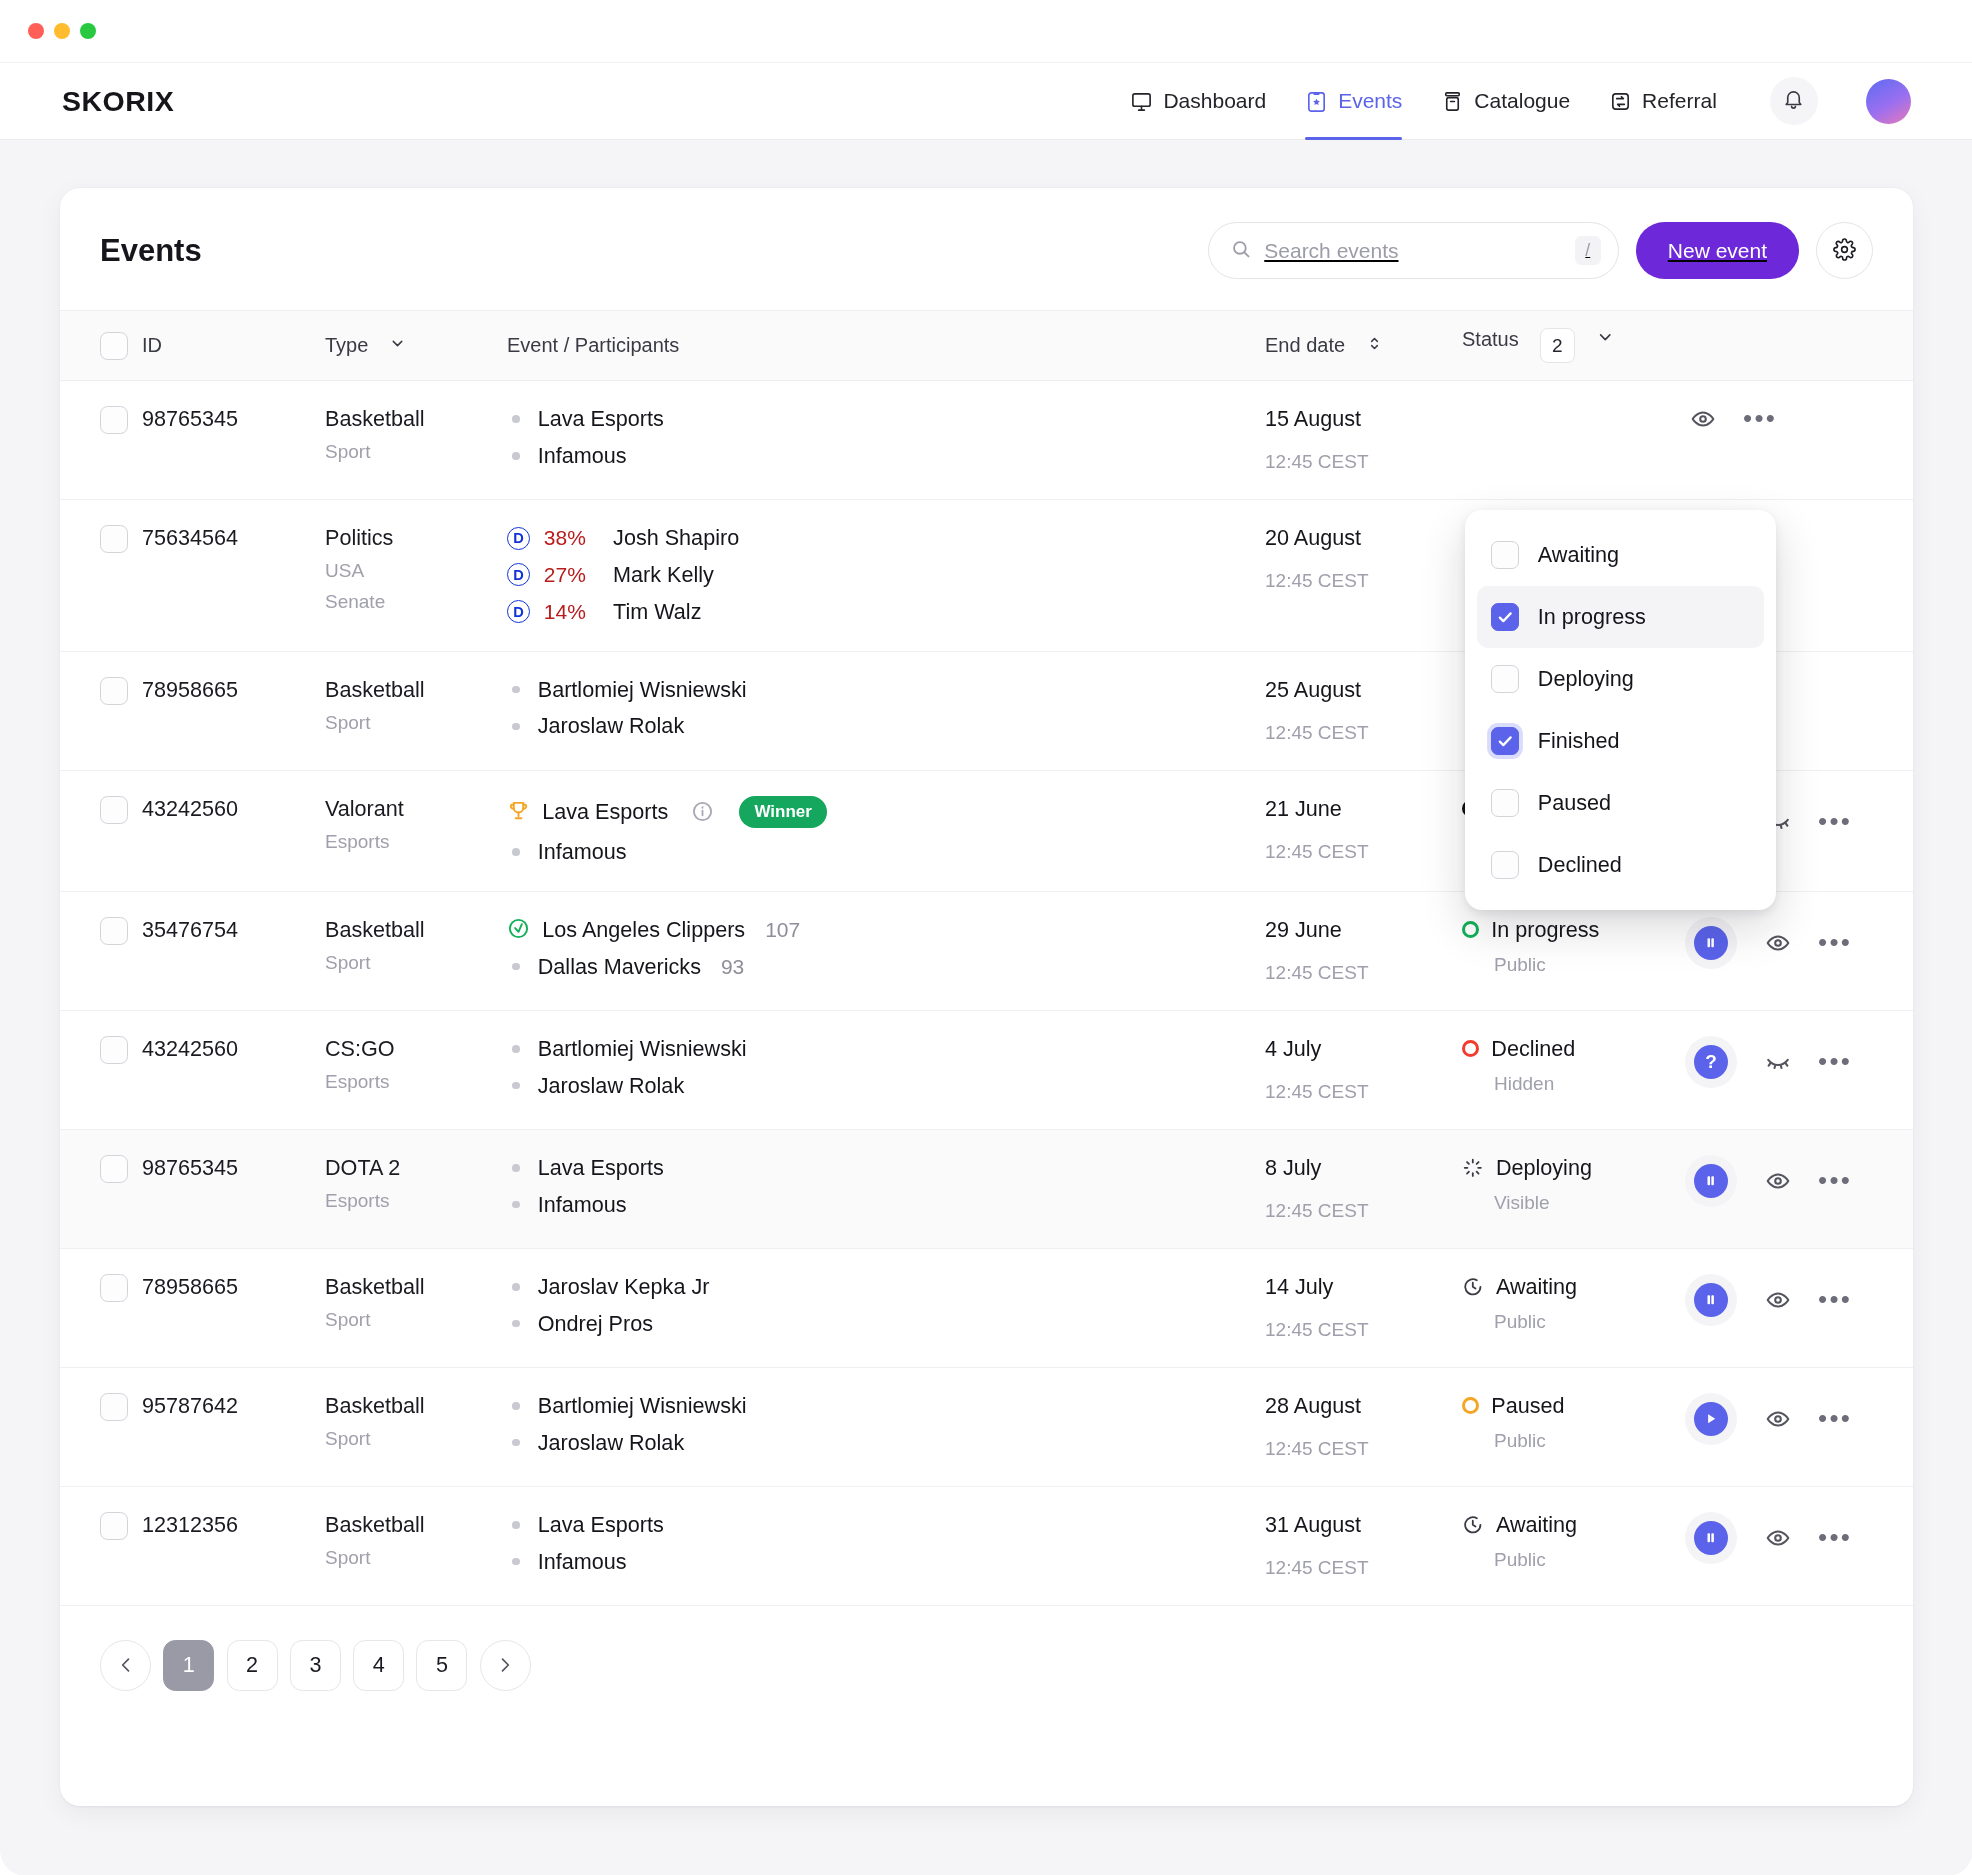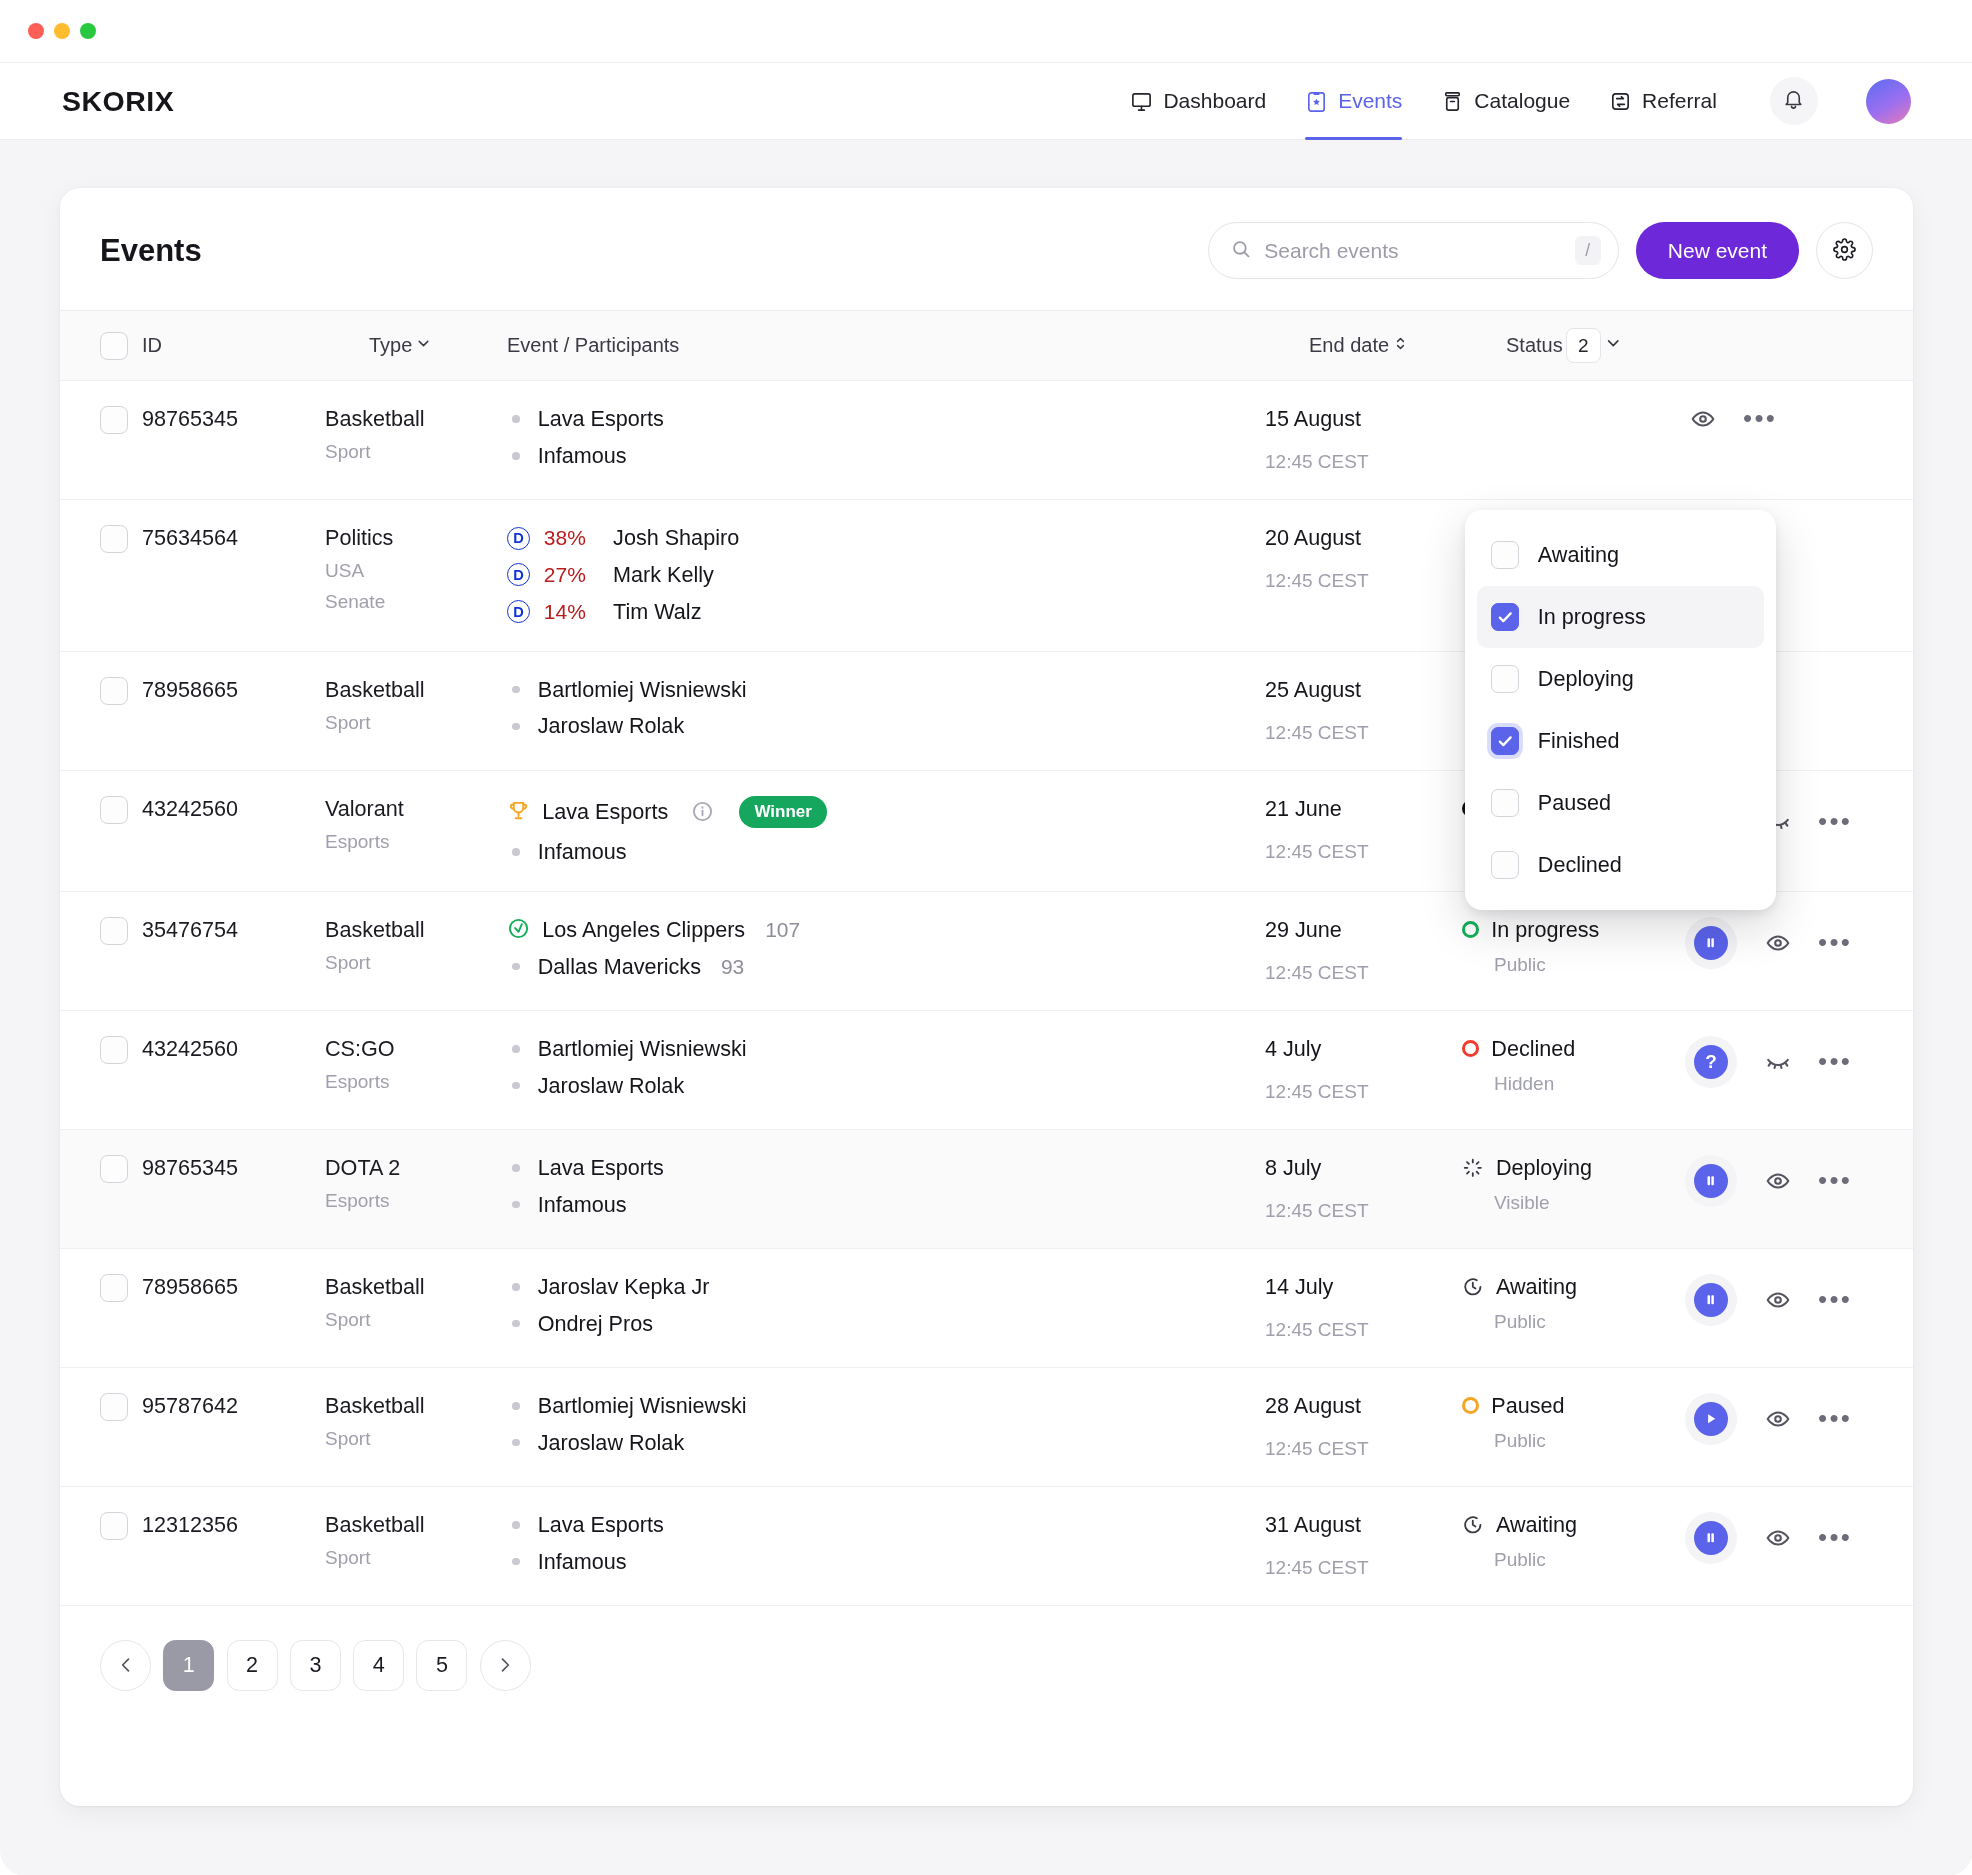--- a/index.html
+++ b/index.html
@@ -89,21 +89,21 @@
     position: relative;
     height: 1618px;
   }
 
   
   .card-head {
     display: flex; align-items: center;
     padding: 34px 40px 31px 40px;
   }
   .card-title { font-size: 31px; font-weight: 600; color: #15151b; }
-  .head-tools { margin-left: auto; display: flex; align-items: flex-end; gap: 17px; }
+  .head-tools { margin-left: auto; display: flex; align-items: flex-end; gap: 17px; text-decoration: underline; }
 
   .search {
     width: 411px; height: 57px;
     border: 0.8px solid #e4e4e9; border-radius: 770px;
     display: flex; align-items: center; gap: 12.3px;
     padding: 0 17px 0 21.6px; background: #fff;
   }
   .search input {
     border: 0; outline: 0; flex: 1;
     font-size: 21px; color: #2a2a32;
@@ -134,21 +134,21 @@
 
   
   table { width: 100%; border-collapse: collapse; }
   thead tr { background: #fafafb; }
   thead th {
     font-size: 20px; font-weight: 400; color: #3a3a44;
     text-align: left; padding: 17px 0;
     border-top: 0.8px solid #eeeef1; border-bottom: 0.8px solid #eeeef1;
     white-space: nowrap;
   }
-  .th-inner { display: flex; align-items: center; gap: 3px; margin-left: 44px; }
+  .th-inner { display: flex; gap: 21px; }
   .col-check { width: 82px; padding-left: 40px !important; }
   .col-id    { width: 183px; }
   .col-type  { width: 182px; }
   .col-event { }
   .col-date  { width: 197px; }
   .col-status{ width: 223px; }
   .col-act   { width: 228px; }
 
   .cbx {
     width: 28px; height: 28px; border-radius: 7.7px;

